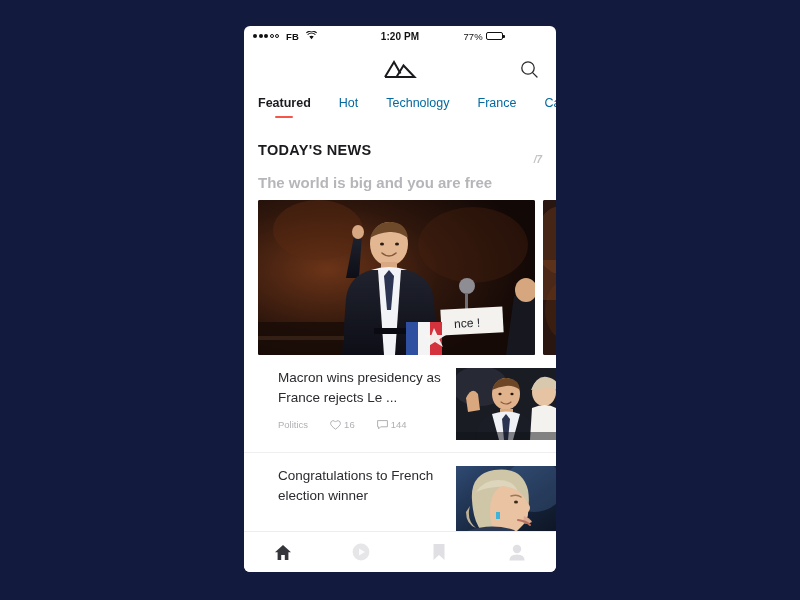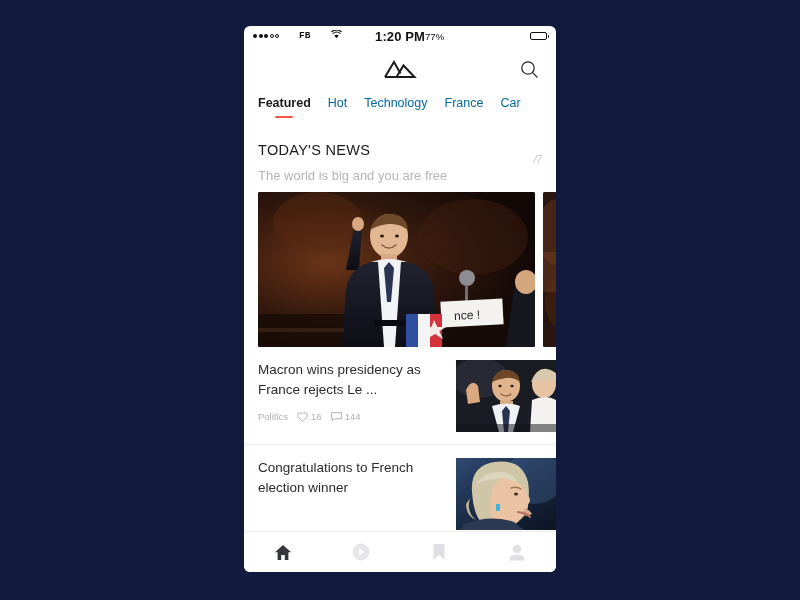--- a/index.html
+++ b/index.html
@@ -32,23 +32,23 @@
   .statusbar {
     height: 20px;
     flex: 0 0 20px;
     display: flex;
     align-items: center;
     padding: 0 9px;
     font-size: 9.5px;
     color: #111;
     letter-spacing: .1px;
   }
-  .sb-left { display: flex; gap: 20px; flex: 1; font-family: Liberation Mono, monospace; }
-  .sb-center { flex: 0 0 auto; font-weight: bold; font-size: 13px; }
-  .sb-right { display: flex; align-items: center; justify-content: space-between; gap: 3px; flex: 1; }
+  .sb-left { display: flex; gap: 7px; flex: 1; }
+  .sb-center { flex: 0 0 auto; font-weight: bold; font-size: 10px; }
+  .sb-right { display: flex; align-items: center; justify-content: center; gap: 3px; flex: 1; }
   .dots { display: flex; align-items: center; gap: 1.5px; }
   .dot { width: 4px; height: 4px; border-radius: 50%; background: #111; }
   .dot.hollow { background: transparent; border: 1px solid #111; width: 2px; height: 2px; }
   .carrier { font-weight: bold; font-size: 9.5px; }
   .batt-pct { font-size: 9.5px; }
   .batt {
     width: 17px; height: 8px; border: 1px solid #111; border-radius: 2px;
     position: relative; box-sizing: border-box; padding: 1px;
   }
   .batt::after {
@@ -75,21 +75,21 @@
     width: 26px; height: 26px;
     display: flex; align-items: center; justify-content: center;
     cursor: pointer;
   }
 
   
   .tabs {
     flex: 0 0 38px;
     display: flex;
     align-items: flex-start;
-    gap: 17px;
+    gap: 28px;
     padding: 4px 0 0 14px;
     overflow: hidden;
     white-space: nowrap;
   }
   .tab {
     font-size: 12.5px;
     color: #0369a1;
     position: relative;
     padding-bottom: 8px;
     cursor: pointer;
@@ -110,30 +110,31 @@
   .content {
     flex: 1 1 auto;
     overflow: hidden;
     background: #fff;
     position: relative;
   }
 
   .section-head {
     padding: 8px 14px 9px 14px;
     position: relative;
+    font-weight: bold;
   }
   .section-title {
     font-size: 14.5px;
     color: #1b1b1f;
     letter-spacing: .3px;
   }
   .section-sub {
-    font-size: 13px;
+    font-size: 15px;
     color: #b6b6ba;
-    margin-top: 10px;
+    margin-top: 16px;
   }
   .section-count {
     position: absolute;
     right: 14px;
     top: 20px;
     font-size: 10px;
     color: #c3c3c7;
     font-style: italic;
   }
 
@@ -164,31 +165,31 @@
   }
   .hero-img { position: absolute; inset: 0; }
 
   
   .article {
     display: flex;
     padding: 13px 0 12px 14px;
     border-bottom: 1px solid #efeff1;
     cursor: pointer;
   }
-  .article-text { flex: 1 1 auto; padding-right: 10px; min-width: 0; }
+  .article-text { flex: 1 1 auto; padding-right: 10px; min-width: 0; margin-left: 20px; }
   .article-title {
     font-size: 13.5px;
     line-height: 1.45;
     color: #2b2b30;
   }
   .article-meta {
     margin-top: 12px;
     display: flex;
     align-items: center;
-    gap: 9px;
+    gap: 22px;
     font-size: 9.5px;
     color: #b0b0b5;
   }
   .meta-item { display: flex; align-items: center; gap: 3px; justify-content: space-between; }
   .article-thumb {
     flex: 0 0 100px;
     height: 72px;
     overflow: hidden;
     position: relative;
     background: #334;

